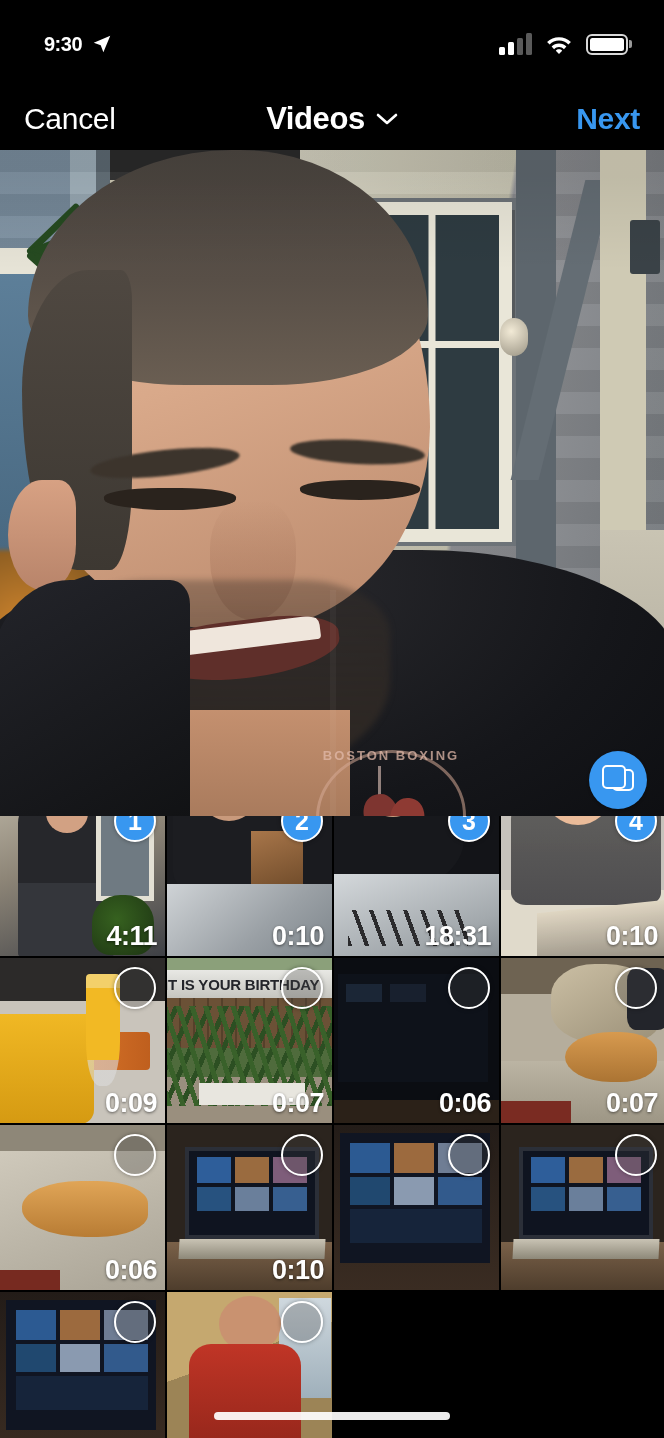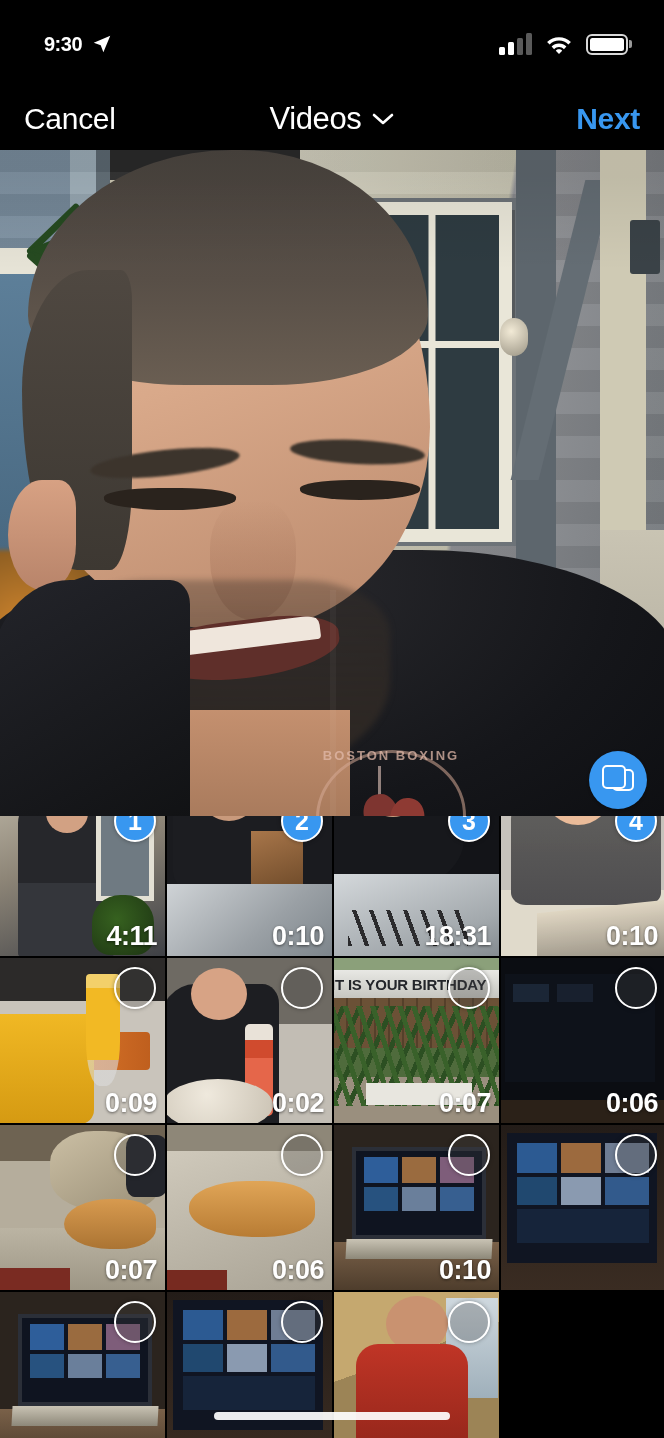--- a/index.html
+++ b/index.html
@@ -40,21 +40,21 @@
     padding:0 24px; position:relative;
   }
   .nav-cancel{ font-size:30px; color:#fff; letter-spacing:-0.3px; }
   .nav-next{ font-size:30px; color:#3897f0; font-weight:bold; letter-spacing:-0.3px; }
   .nav-title-wrap{
     position:absolute; left:0; right:0; top:0; bottom:0;
     display:flex; align-items:center; justify-content:center; gap:11px;
     pointer-events:none;
   }
   .nav-title-wrap > *{ pointer-events:auto; }
-  .nav-title{ font-size:31px; font-weight:normal; letter-spacing:-0.4px; }
+  .nav-title{ font-size:31px; font-weight:bold; letter-spacing:-0.4px; }
   .chev-down{ width:22px; height:14px; display:block; }
 
   
   .preview{
     width:664px; height:666px; position:relative; overflow:hidden;
     background:#1c1a18;
   }
   .preview-img{ position:absolute; inset:0; }
 
   
@@ -447,30 +447,20 @@
       <div class="tile">
         <div class="thumb t-mimosa">
           <div class="tray"></div>
           <div class="cup"></div>
           <div class="flute"></div>
         </div>
         <div class="badge empty"></div>
         <div class="dur">0:09</div>
       </div>
       <div class="tile">
-        <div class="thumb t-hotsauce">
-          <div class="fig"></div>
-          <div class="fh"></div>
-          <div class="bottle"></div>
-          <div class="plate"></div>
-        </div>
-        <div class="badge empty"></div>
-        <div class="dur">0:02</div>
-      </div>
-      <div class="tile">
         <div class="thumb t-birthday">
           <div class="fence"></div>
           <div class="leaves"></div>
           <div class="tbl"></div>
           <div class="banner">
             <span>IT IS YOUR BIRTHDAY</span>
           </div>
         </div>
         <div class="badge empty"></div>
         <div class="dur">0:07</div>

